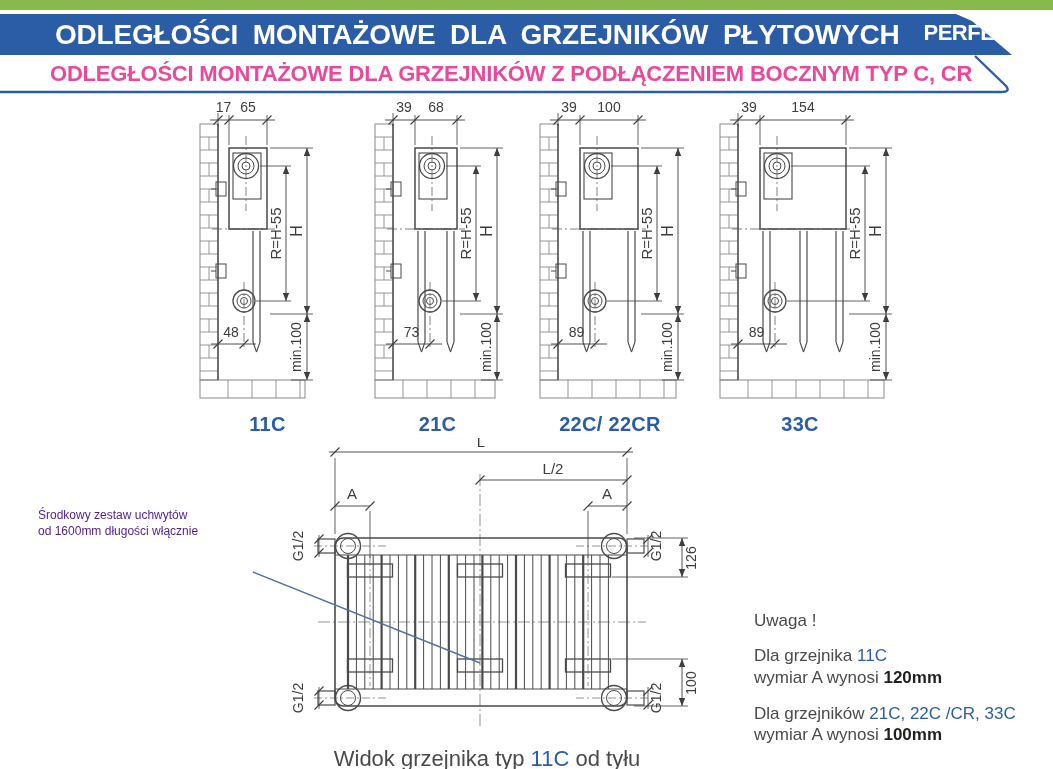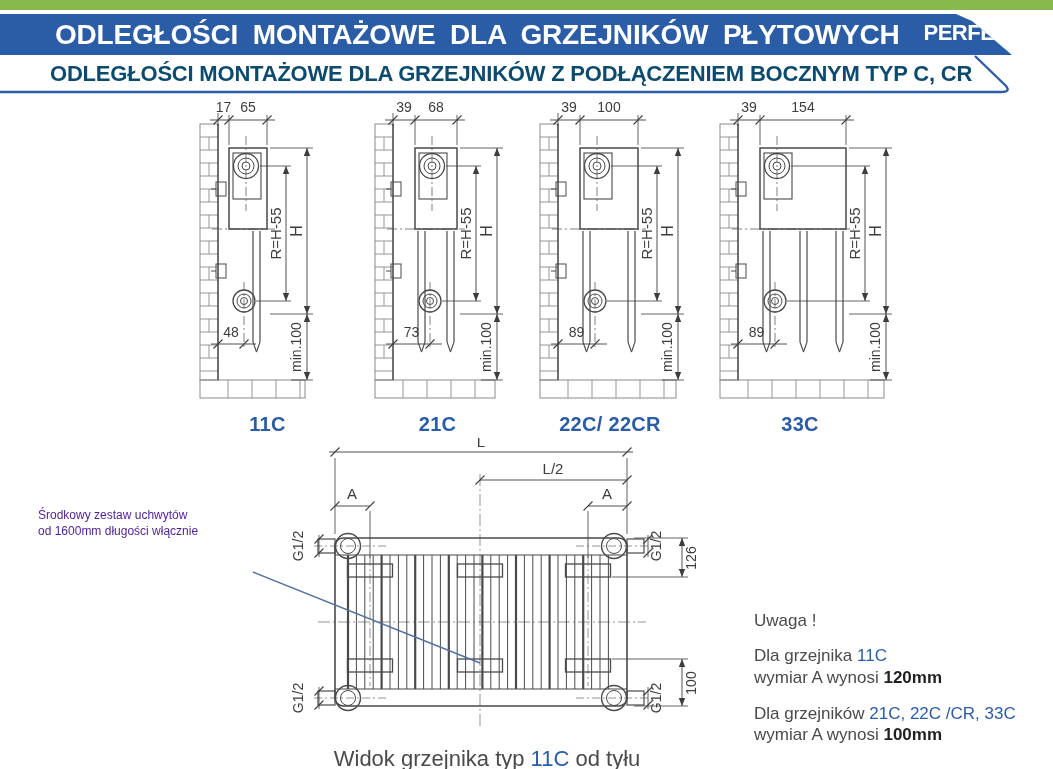--- a/index.html
+++ b/index.html
@@ -11,21 +11,21 @@
   .banner-blue{position:absolute;left:0;top:14px;width:1016px;height:41px;background:#2b5ca6;
                clip-path:polygon(0 0,956px 0,972px 7px,1012px 100%,0 100%);
                display:flex;align-items:center;padding-left:55px;box-sizing:border-box;}
   .banner-title{color:#ffffff;font-size:28px;font-weight:600;letter-spacing:-0.2px;word-spacing:7px;white-space:nowrap;}
   .logo{display:flex;align-items:flex-start;margin-left:24px;color:#ffffff;position:relative;}
   .logo-brand{font-size:22px;font-weight:700;letter-spacing:-0.5px;line-height:25px;}
   .logo-mark{font-size:17px;font-weight:700;line-height:14px;margin-left:-3px;}
   .logo-sub{font-size:16px;font-weight:600;letter-spacing:0.4px;margin-top:11px;margin-left:-8px;}
   .banner-white{position:absolute;left:0;top:55px;width:1016px;height:37px;background:#ffffff;
                 display:flex;align-items:center;padding-left:50px;box-sizing:border-box;}
-  .banner-subtitle{color:#0c4a6e;font-size:22px;font-weight:600;letter-spacing:-0.2px;white-space:nowrap;}
+  .banner-subtitle{color:#ec4899;font-size:22px;font-weight:600;letter-spacing:-0.2px;white-space:nowrap;}
   .banner-edge{position:absolute;left:0;top:50px;width:1053px;height:48px;pointer-events:none;}
   
   .fig{position:absolute;margin:0;text-align:center;}
   .fig-label{color:#2b5ca6;font-size:20px;font-weight:700;margin-top:1px;letter-spacing:0.3px;}
   .rear-caption{width:430px;text-align:center;font-size:22px;color:#4a4a4a;margin-top:4px;padding-right:36px;box-sizing:border-box;}
   .rear-caption .type{color:#2b5ca6;}
   
   .left-note{position:absolute;left:38px;top:508px;font-size:12px;line-height:1.32;color:#4c1d95;}
   .uwaga{position:absolute;left:754px;top:610px;font-size:17px;color:#4a4a4a;line-height:1.25;}
   .uwaga .title{margin-bottom:14px;}

